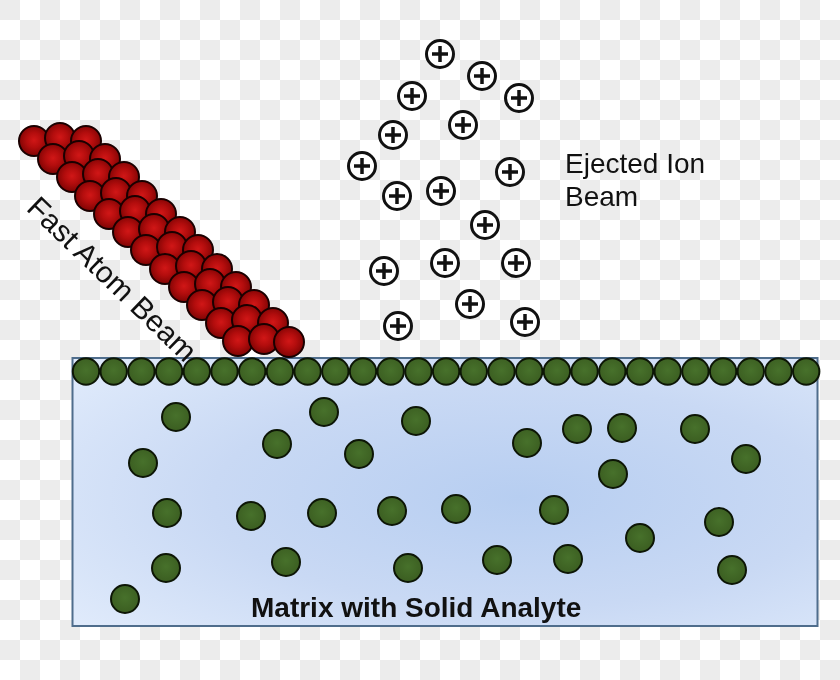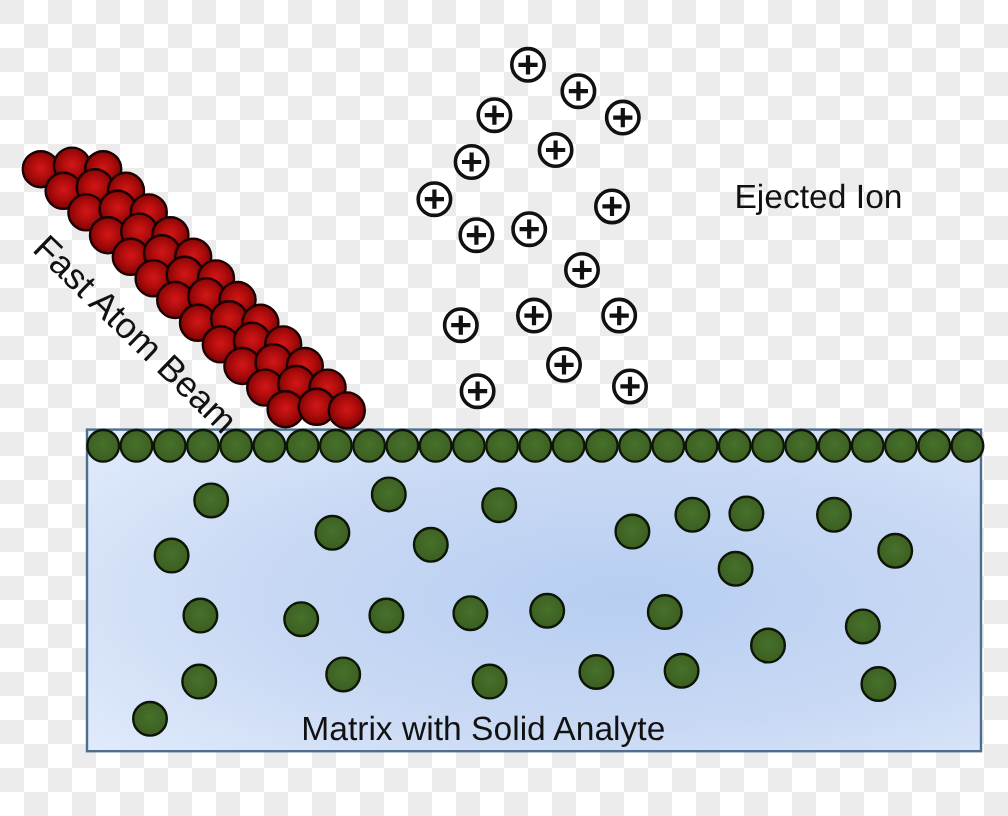--- a/index.html
+++ b/index.html
@@ -26,22 +26,22 @@
     font-size:28px;
     line-height:33px;
     white-space:nowrap;
   }
   .label-fast{
     left:44px; top:190px;
     font-size:30px;
     transform:rotate(44deg);
     transform-origin:0 0;
   }
-  .label-ejected{ left:589px; top:147px;padding-left:23px; }
-  .label-matrix{ left:251px; top:591px; }
+  .label-ejected{ left:542px; top:147px;padding-left:23px; }
+  .label-matrix{ left:251px; top:591px;font-weight:bold; }
 </style>
 </head>
 <body>
 
 <div class="canvas">
 
   <svg class="scene" width="840" height="680" viewBox="0 0 840 680">
     <defs>
       <radialGradient id="redGrad" cx="50%" cy="47%" r="55%">
         <stop offset="0%" stop-color="#d11717"></stop>
@@ -226,19 +226,20 @@
           <circle cx="525" cy="322" r="13.5" fill="#ffffff" stroke="#111111" stroke-width="3"></circle>
           <path d="M 517 322 H 533 M 525 314 V 330" stroke="#111111" stroke-width="3.5" fill="none"></path>
         </g>
       </g>
   </svg>
 
   <div class="label label-fast">Fast Atom Beam</div>
 
   <div class="label label-ejected">
     <div>Ejected Ion</div>
+    <div>Beam</div>
   </div>
 
   <div class="label label-matrix">
     <div>Matrix with Solid Analyte</div>
   </div>
 
 </div>
 
 </body></html>

